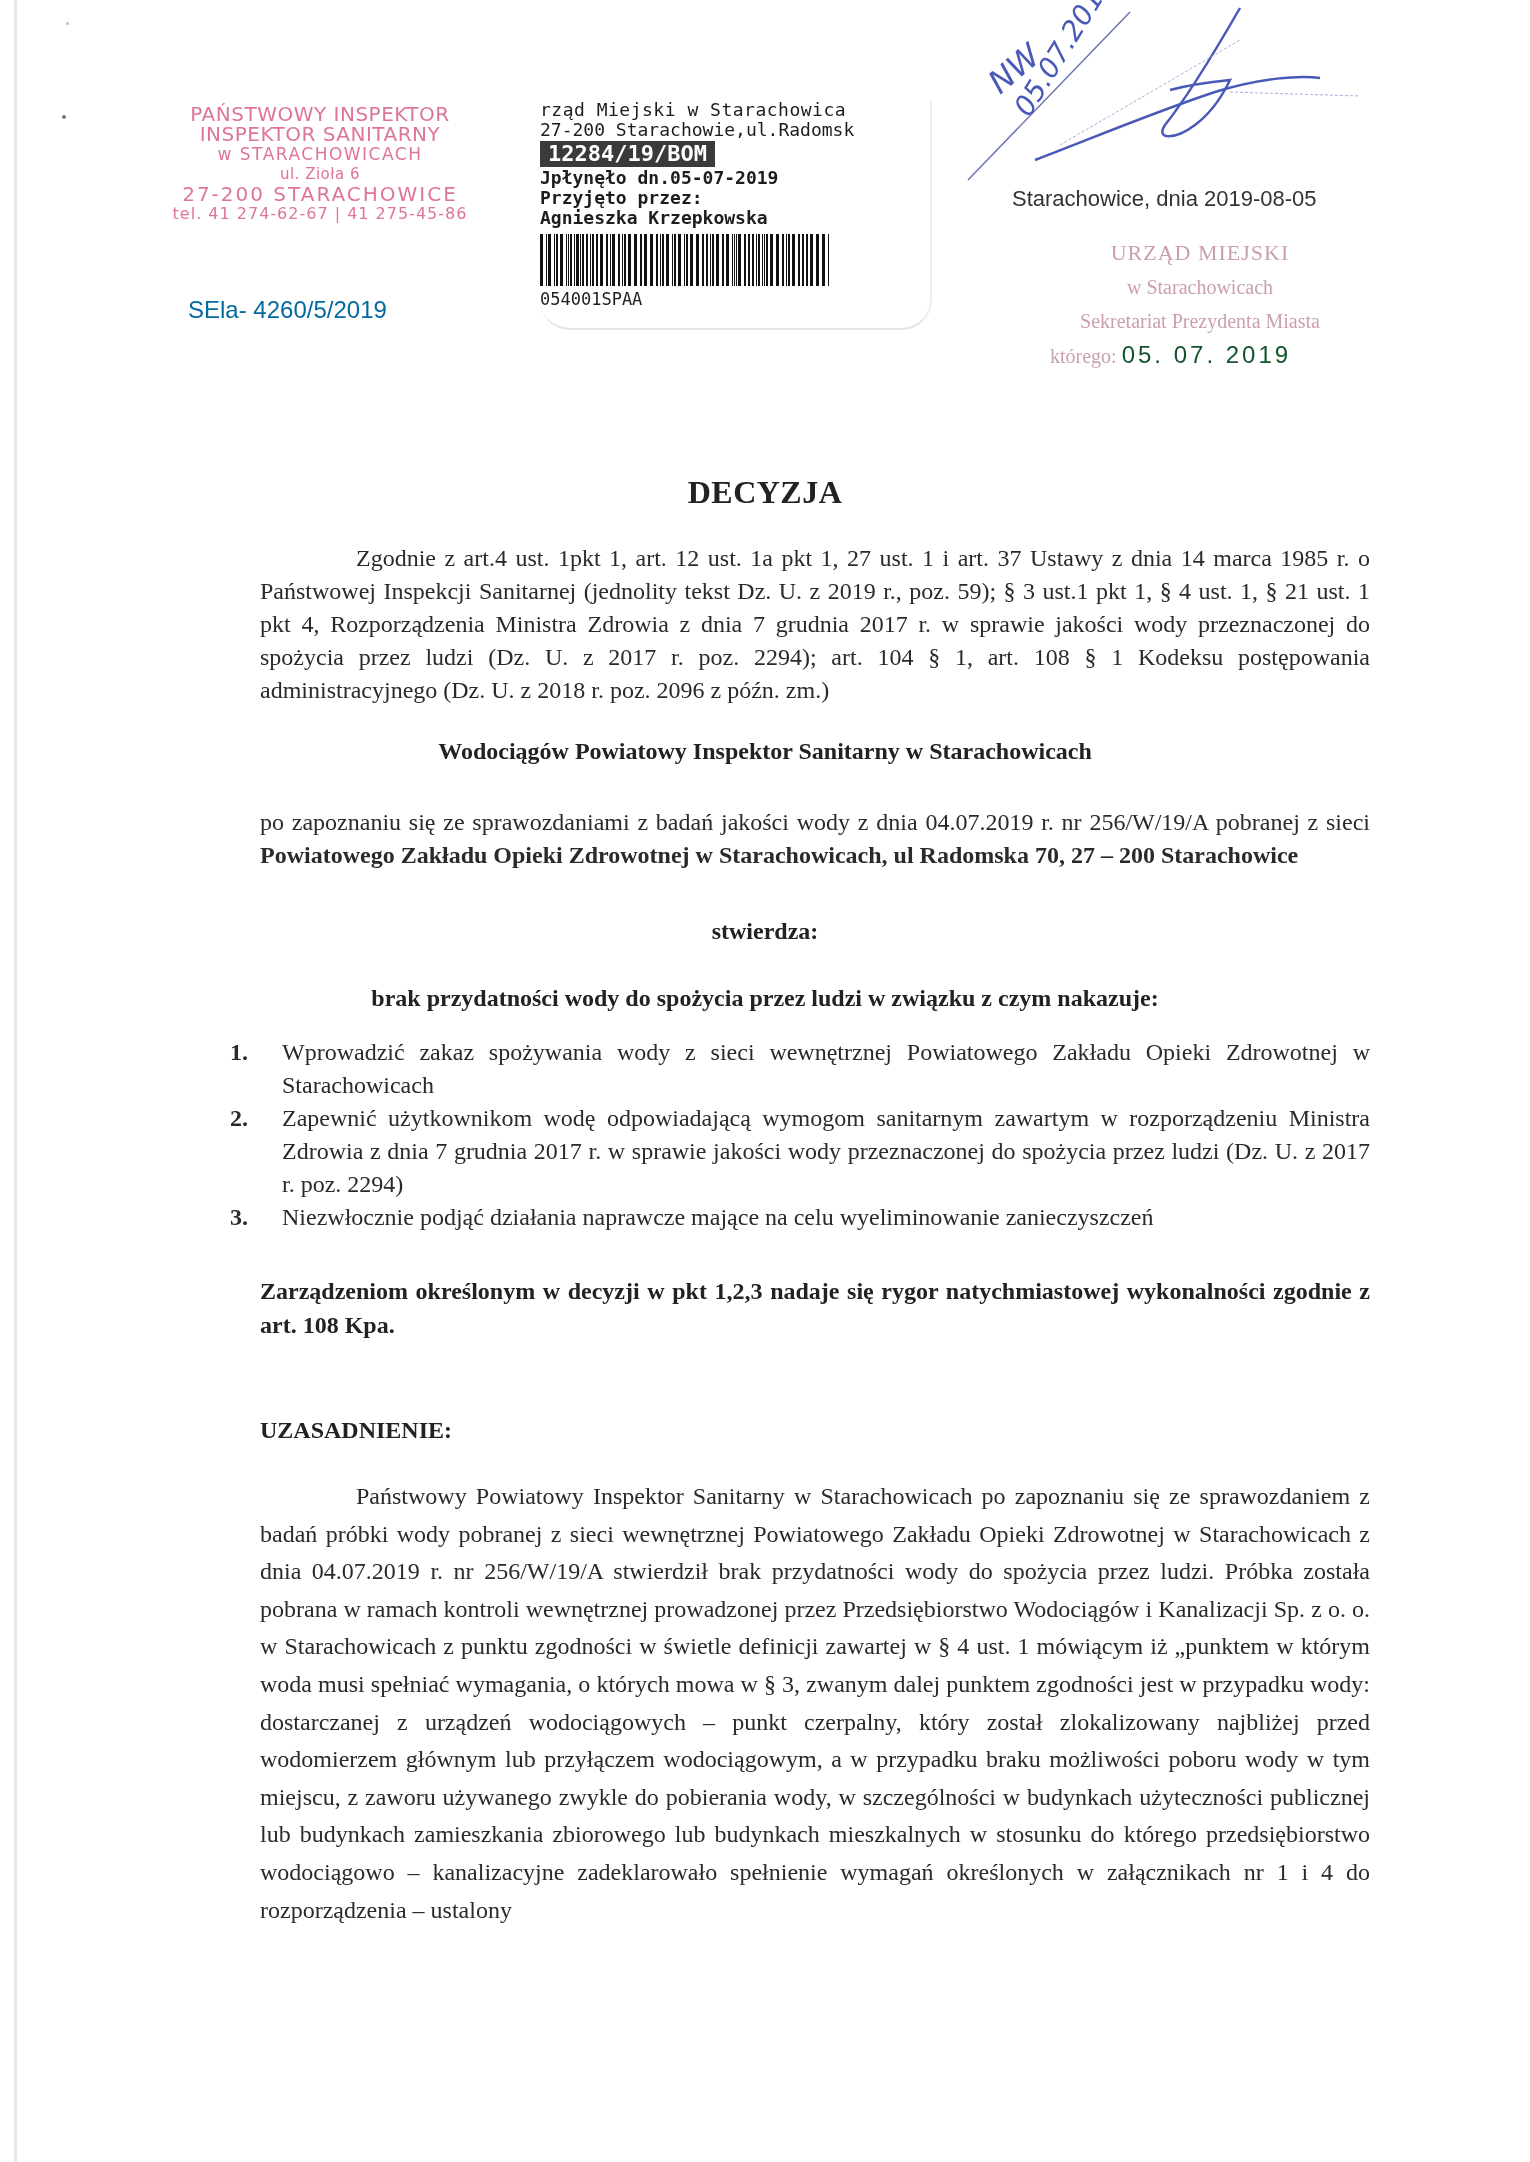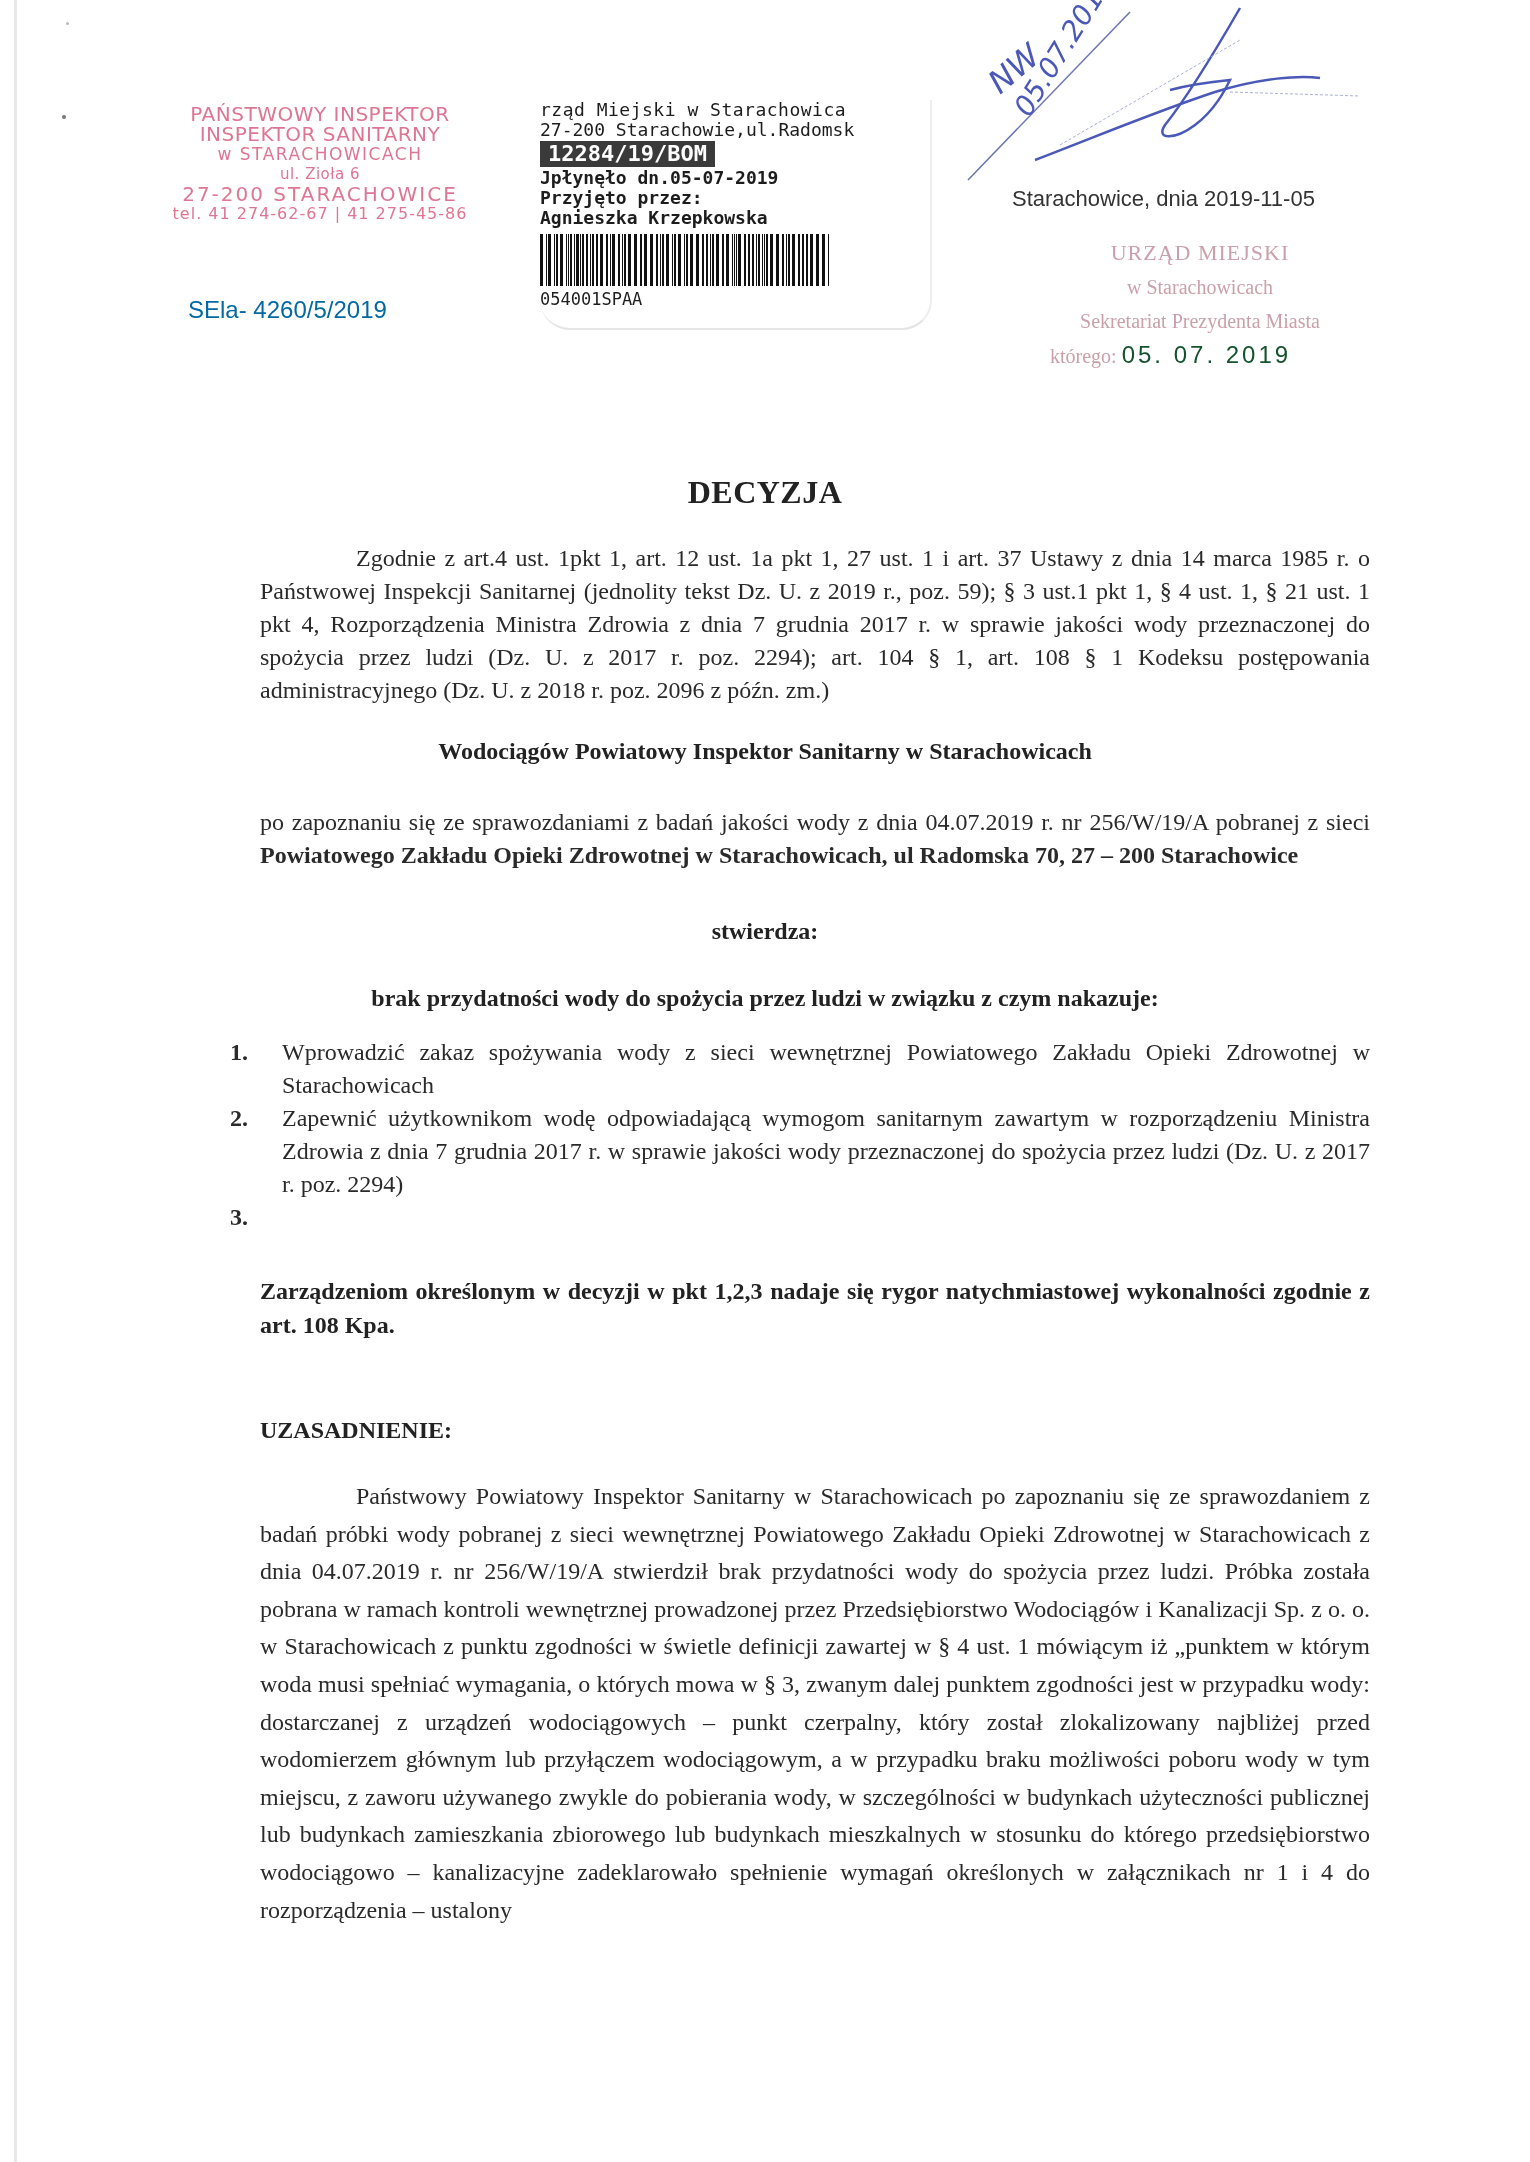--- a/index.html
+++ b/index.html
@@ -182,21 +182,21 @@
   </g>
   <g transform="translate(40,95) rotate(-40)">
     <text x="0" y="0" font-size="32" font-style="italic">NW</text>
   </g>
   <path d="M75,160 C140,135 200,110 255,92 C300,78 340,75 360,78" stroke="#4a58b8" stroke-width="2.5" fill="none"></path>
   <path d="M280,8 C250,60 225,100 205,125 C195,140 215,140 235,125 C255,110 265,90 270,80 C250,82 225,86 210,90" stroke="#4a58b8" stroke-width="2.5" fill="none"></path>
   <line x1="100" y1="145" x2="280" y2="40" stroke="#aab0d8" stroke-width="1" stroke-dasharray="3 2"></line>
   <line x1="270" y1="92" x2="400" y2="96" stroke="#aab0d8" stroke-width="1" stroke-dasharray="3 2"></line>
 </svg>
 
-<div class="place-date">Starachowice, dnia 2019-11-05</div>
+<div class="place-date">Starachowice, dnia 2019-08-05</div>
 
 <div class="stamp-right">
   <div class="s1">URZĄD MIEJSKI</div>
   <div class="s2">w Starachowicach</div>
   <div class="s3">Sekretariat Prezydenta Miasta</div>
   <div class="s4">
     <span>którego:</span>
     <span class="recv-date">05. 07. 2019</span>
   </div>
 </div>
@@ -209,20 +209,20 @@
 
 <div class="para intro"><span>po zapoznaniu się ze sprawozdaniami z badań jakości wody z dnia 04.07.2019 r. nr 256/W/19/A pobranej z sieci </span><b>Powiatowego Zakładu Opieki Zdrowotnej w Starachowicach, ul Radomska 70, 27 – 200 Starachowice</b></div>
 
 <div class="center-bold finds">stwierdza:</div>
 
 <div class="center-bold conclusion">brak przydatności wody do spożycia przez ludzi w związku z czym nakazuje:</div>
 
 <ol class="orders">
   <li><span class="num">1.</span><span>Wprowadzić zakaz spożywania wody z sieci wewnętrznej Powiatowego Zakładu Opieki Zdrowotnej w Starachowicach</span></li>
   <li><span class="num">2.</span><span>Zapewnić użytkownikom wodę odpowiadającą wymogom sanitarnym zawartym w rozporządzeniu Ministra Zdrowia z dnia 7 grudnia 2017 r. w sprawie jakości wody przeznaczonej do spożycia przez ludzi (Dz. U. z 2017 r. poz. 2294)</span></li>
-  <li><span class="num">3.</span></li>
+  <li><span class="num">3.</span><span>Niezwłocznie podjąć działania naprawcze mające na celu wyeliminowanie zanieczyszczeń</span></li>
 </ol>
 
 <div class="enforce">Zarządzeniom określonym w decyzji w pkt 1,2,3 nadaje się rygor natychmiastowej wykonalności zgodnie z art. 108 Kpa.</div>
 
 <div class="justification-heading">UZASADNIENIE:</div>
 
 <div class="para indent justification">Państwowy Powiatowy Inspektor Sanitarny w Starachowicach po zapoznaniu się ze sprawozdaniem z badań próbki wody pobranej z sieci wewnętrznej Powiatowego Zakładu Opieki Zdrowotnej w Starachowicach z dnia 04.07.2019 r. nr 256/W/19/A stwierdził brak przydatności wody do spożycia przez ludzi. Próbka została pobrana w ramach kontroli wewnętrznej prowadzonej przez Przedsiębiorstwo Wodociągów i Kanalizacji Sp. z o. o. w Starachowicach z punktu zgodności w świetle definicji zawartej w § 4 ust. 1 mówiącym iż „punktem w którym woda musi spełniać wymagania, o których mowa w § 3, zwanym dalej punktem zgodności jest w przypadku wody: dostarczanej z urządzeń wodociągowych – punkt czerpalny, który został zlokalizowany najbliżej przed wodomierzem głównym lub przyłączem wodociągowym, a w przypadku braku możliwości poboru wody w tym miejscu, z zaworu używanego zwykle do pobierania wody, w szczególności w budynkach użyteczności publicznej lub budynkach zamieszkania zbiorowego lub budynkach mieszkalnych w stosunku do którego przedsiębiorstwo wodociągowo – kanalizacyjne zadeklarowało spełnienie wymagań określonych w załącznikach nr 1 i 4 do rozporządzenia – ustalony</div>
 
 </body></html>

